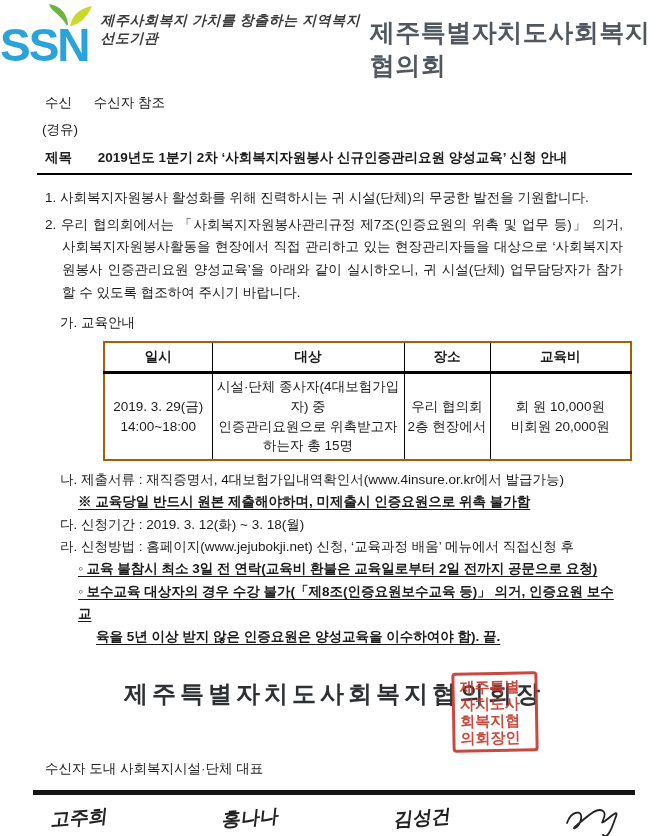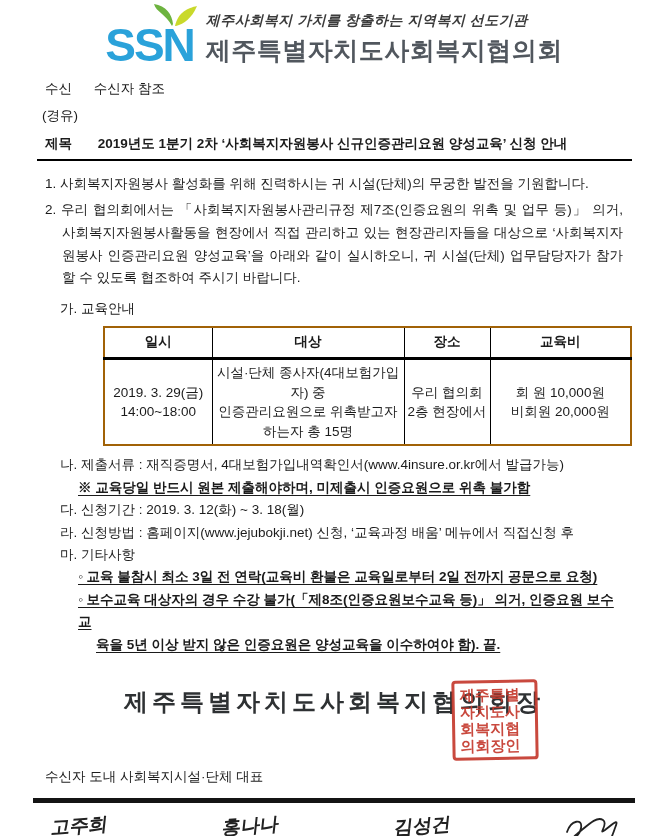--- a/index.html
+++ b/index.html
@@ -9,21 +9,21 @@
     font-family:"Liberation Sans", sans-serif;
     color:#1b1b1b; font-size:13.5px;
   }
   .page { position:relative; width:668px; height:836px; }
 
   
   .logo-row { display:flex; justify-content:center; align-items:flex-start; padding-top:8px; gap:12px; }
   .logo-mark { position:relative; padding-top:16px; }
   .logo-ssn { font-size:46px; font-weight:800; color:#2aa2da; letter-spacing:-2px; line-height:0.95; }
   .logo-leaves { position:absolute; top:-6px; right:-4px; }
-  .logo-textcol { display:flex; flex-direction:column; padding-top:4px; }
+  .logo-textcol { display:flex; padding-top:4px; }
   .logo-slogan { font-size:14px; font-weight:700; font-style:italic; color:#3b3b3b; letter-spacing:0.5px; }
   .logo-org { font-size:25px; font-weight:800; color:#51575e; letter-spacing:0.5px; margin-top:4px; }
 
   
   .meta { margin:12px 0 0 45px; }
   .recv-line { margin-bottom:9px; }
   .recv-label { margin-right:18px; }
   .via-line { margin-left:-3px; margin-bottom:10px; }
   .subject-line { font-weight:700; margin-bottom:6px; }
   .subject-label { margin-right:22px; }
@@ -130,21 +130,20 @@
             <td>회  원 10,000원
 비회원 20,000원</td>
           </tr>
         </tbody>
       </table>
 
       <div class="sec-line" style="margin-top:8px;">나. 제출서류 : 재직증명서, 4대보험가입내역확인서(www.4insure.or.kr에서 발급가능)</div>
       <div class="sec-line note-line">※ 교육당일 반드시 원본 제출해야하며, 미제출시 인증요원으로 위촉 불가함</div>
       <div class="sec-line">다. 신청기간 : 2019. 3. 12(화) ~ 3. 18(월)</div>
       <div class="sec-line">라. 신청방법 : 홈페이지(www.jejubokji.net) 신청, ‘교육과정 배움’ 메뉴에서 직접신청 후</div>
-      <div class="sec-line">마. 기타사항</div>
       <div class="sec-line bullet">◦ 교육 불참시 최소 3일 전 연락(교육비 환불은 교육일로부터 2일 전까지 공문으로 요청)</div>
       <div class="sec-line bullet bullet2">◦ 보수교육 대상자의 경우 수강 불가(「제8조(인증요원보수교육 등)」 의거, 인증요원 보수교</div>
       <div class="sec-line bullet bullet2-wrap">육을 5년 이상 받지 않은 인증요원은 양성교육을 이수하여야 함).  끝.</div>
     </div>
   </div>
 
   <div class="signer-wrap">
     <div class="signer-title">제주특별자치도사회복지협의회장</div>
     <div class="stamp">
       <div class="stamp-row">제주특별</div>

